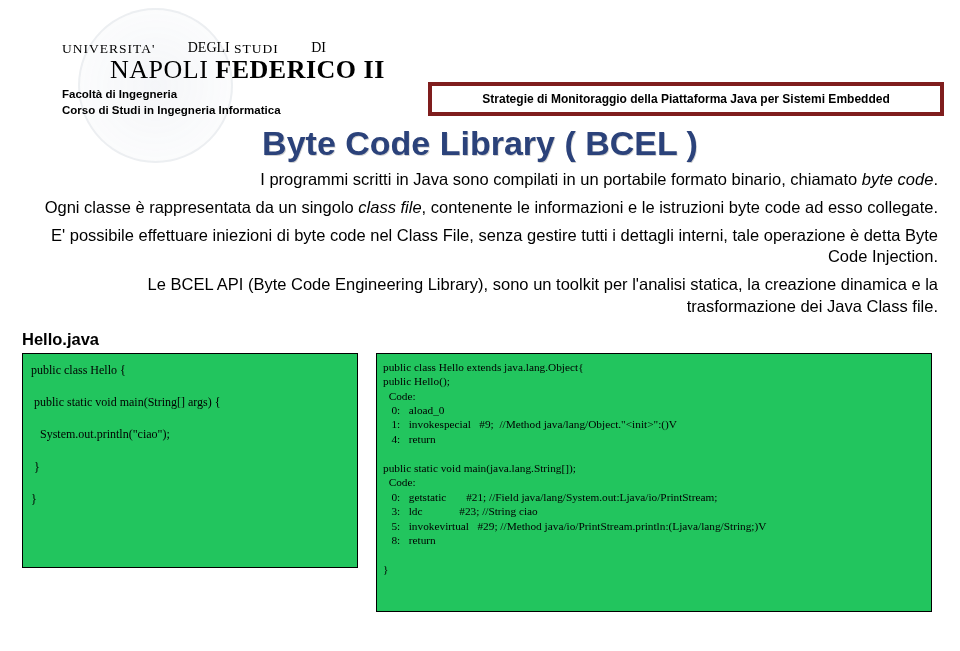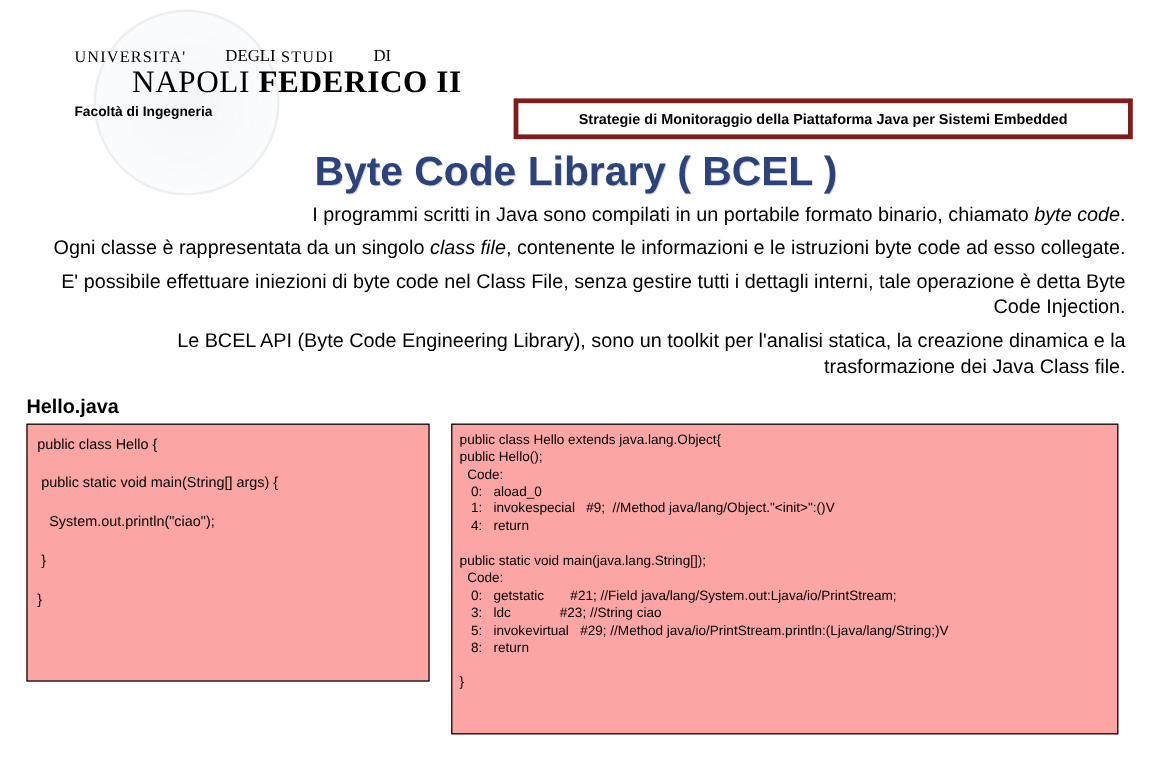--- a/index.html
+++ b/index.html
@@ -102,22 +102,22 @@
   }
   .captions-row .c1 { width: 330px; font-weight: bold; font-size: 16.5px; }
   .captions-row .c2 { font-weight: bold; font-size: 16.5px; }
   .code-row {
     display: flex;
     margin: 4px 12px 0 22px;
     gap: 18px;
   }
   .code-box {
     border: 1px solid #000;
-    background: #fca5a5;
-    font-family: Liberation Sans, sans-serif;
+    background: #22c55e;
+    font-family: Liberation Serif, serif;
     font-size: 12px;
     line-height: 1.35;
     white-space: pre;
     box-sizing: border-box;
   }
   .code-left {
     width: 336px;
     height: 215px;
     padding: 8px 8px;
   }
@@ -137,20 +137,21 @@
   <div class="uni-name">
     <div class="top">
       <span>UNIVERSITA' </span><span class="small">DEGLI</span><span> STUDI </span><span class="small">DI</span>
     </div>
     <div class="main">
       <span>NAPOLI</span> <strong>FEDERICO II</strong>
     </div>
   </div>
   <div class="left-captions">
     <div>Facoltà di Ingegneria</div>
+    <div>Corso di Studi in Ingegneria Informatica</div>
   </div>
   <div class="right-strategy-box">
     <span>Strategie di Monitoraggio della Piattaforma Java per Sistemi Embedded</span>
   </div>
 </div>
 
 <div class="title">Byte Code Library ( BCEL )</div>
 
 <div class="body-text">
   <p>

